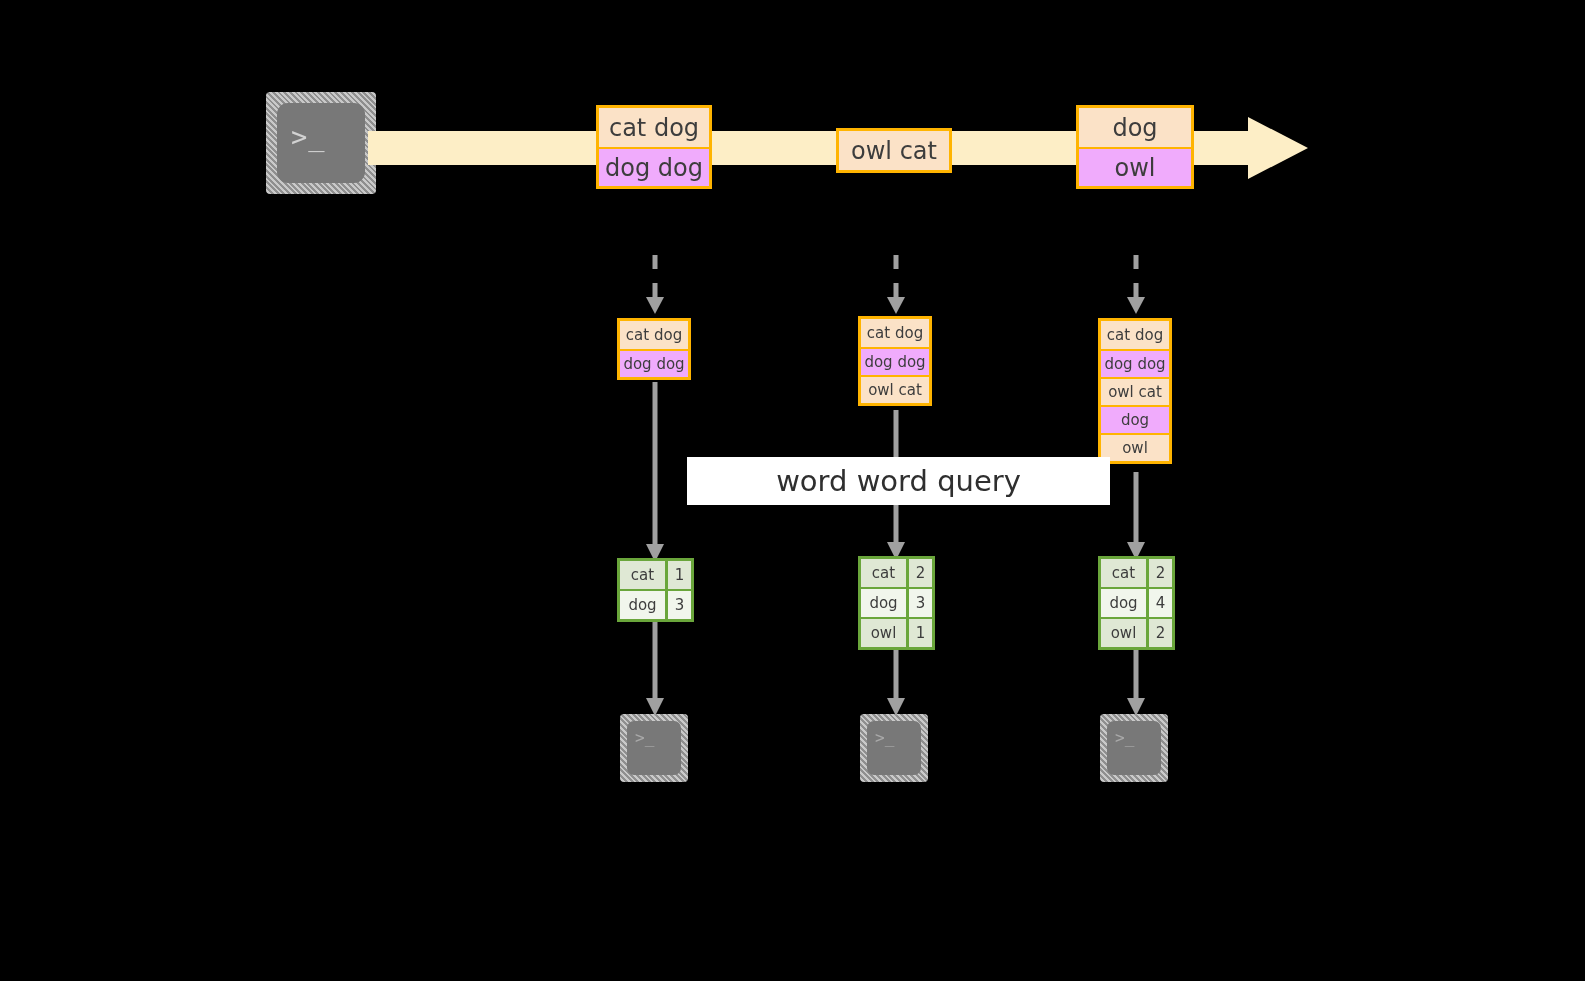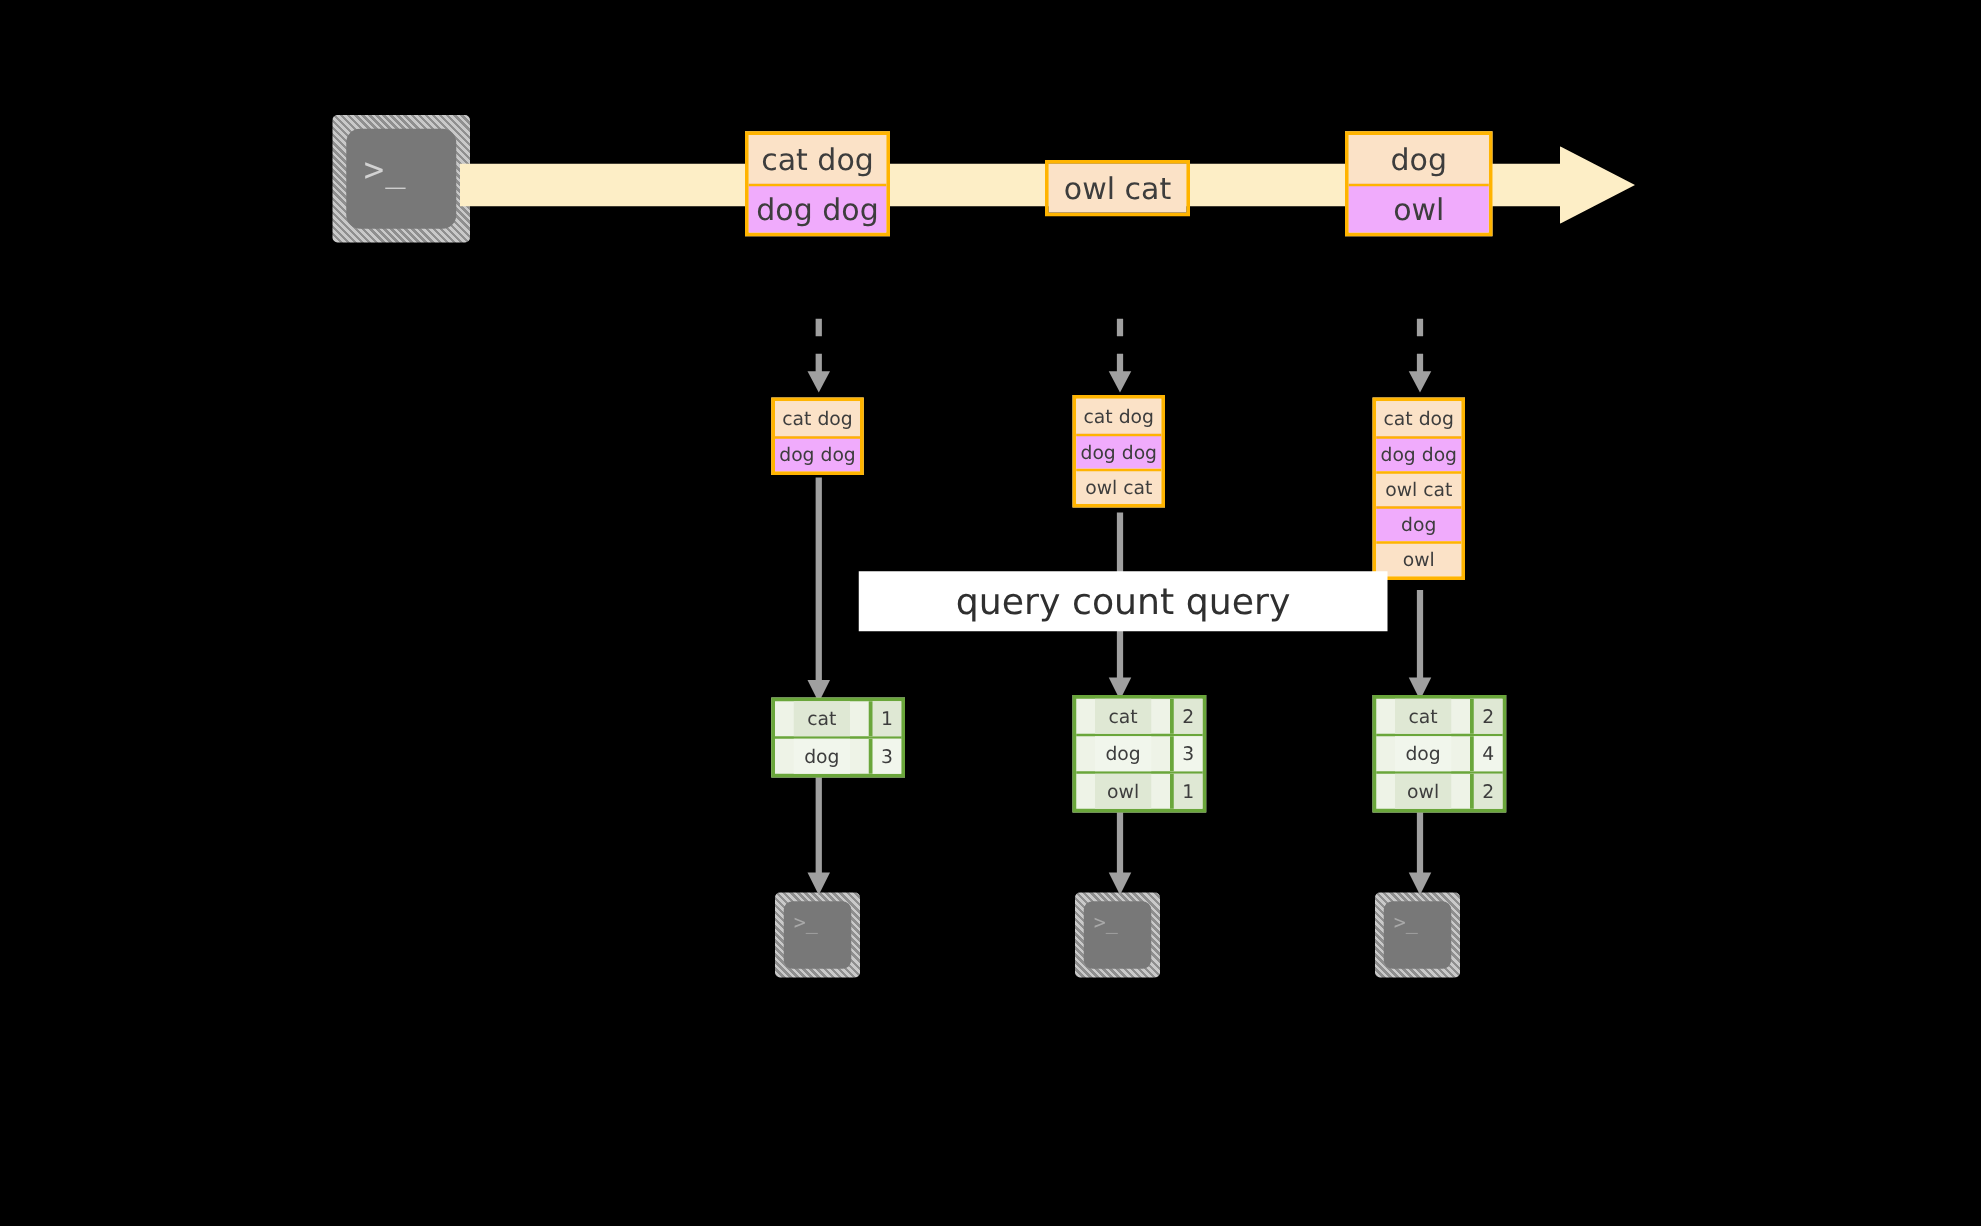--- a/index.html
+++ b/index.html
@@ -132,21 +132,20 @@
   }
   .res-row + .res-row { border-top: 2px solid #6aa63b; }
   .res-cell {
     box-sizing: border-box;
     display: flex;
     align-items: center;
     justify-content: center;
     font-size: 15px;
     color: #3d3d3d;
     background: #f1f6ec;
-    margin-left: 15px;
   }
   .res-row.shade .res-cell { background: #dfe8d4; }
   .res-cell.word { width: 45px; }
   .res-cell.count {
     width: 26px;
     border-left: 3px solid #6aa63b;
   }
 
   
   .conn {
@@ -263,21 +262,21 @@
   </div>
 
   <div class="conn" style="left:1126px; top:472px;">
     <svg width="20" height="90" viewBox="0 0 20 90">
       <line x1="10" y1="0" x2="10" y2="74" stroke="#a0a0a0" stroke-width="5"></line>
       <polygon points="10,88 1,70 19,70" fill="#a0a0a0"></polygon>
     </svg>
   </div>
 
   <div class="query-band">
-    <span class="label">query count query</span>
+    <span class="label">word word query</span>
   </div>
 
   <div class="result-table" style="left:617px; top:558px;">
     <div class="res-row shade">
       <div class="res-cell word">cat</div>
       <div class="res-cell count">1</div>
     </div>
     <div class="res-row">
       <div class="res-cell word">dog</div>
       <div class="res-cell count">3</div>

